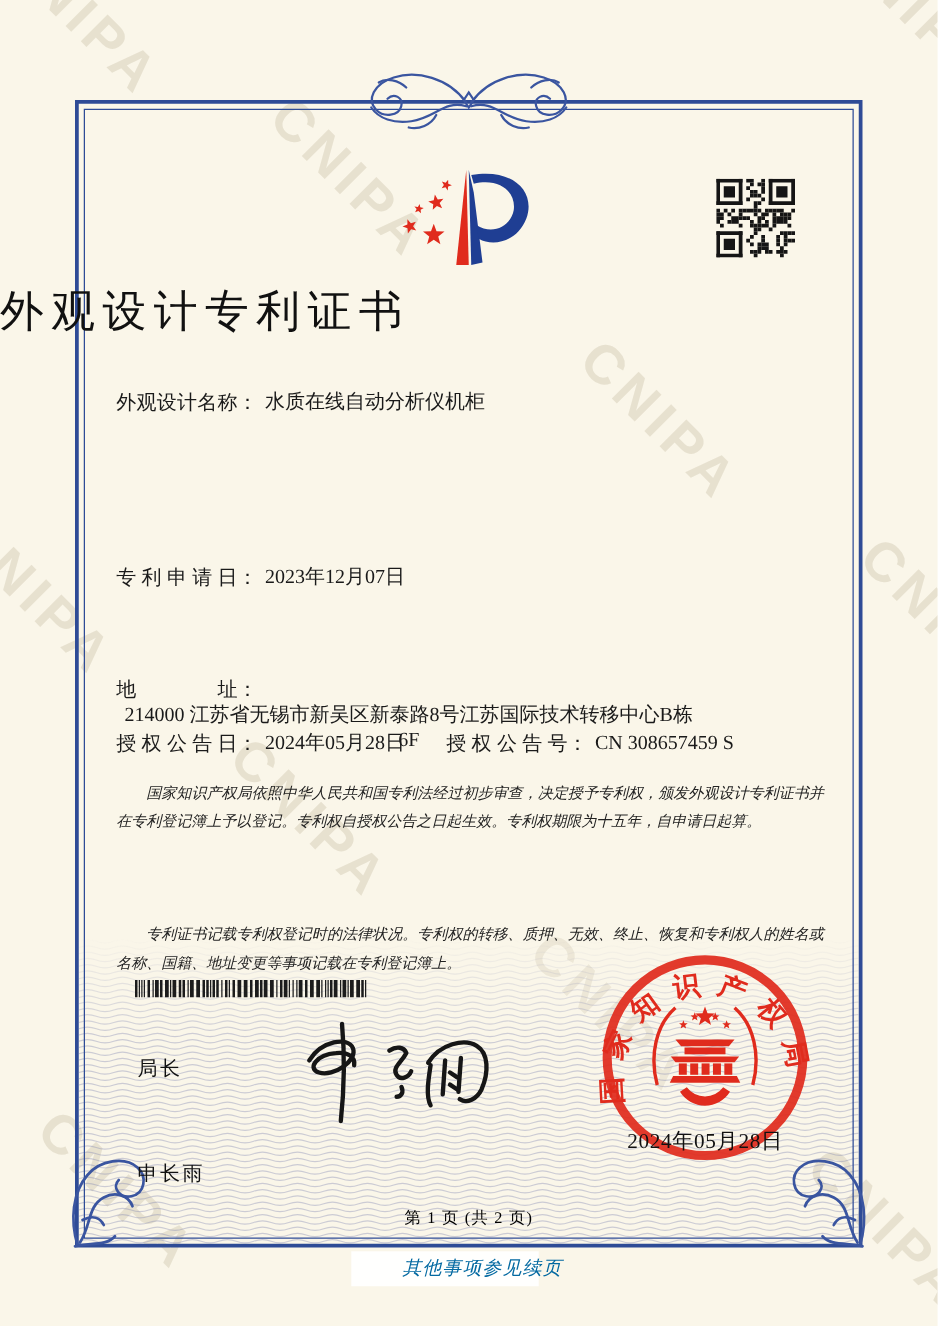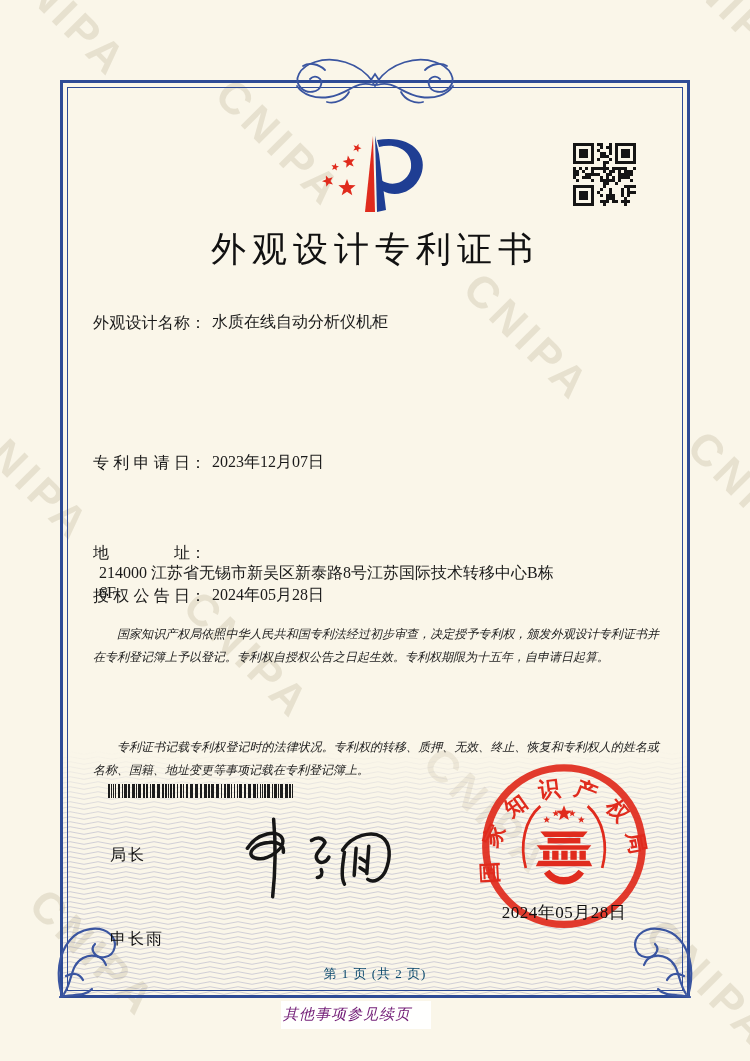--- a/index.html
+++ b/index.html
@@ -26,29 +26,29 @@
       mask-image:linear-gradient(to bottom,transparent,#000 80px);}
   .guilloche svg{width:100%;height:100%;}
   .guilloche path{fill:none;stroke:rgba(128,133,178,0.38);stroke-width:0.9;}
 
   .ornament path, .flourish path{fill:none;stroke:#3a55a0;stroke-width:1.8;
       stroke-linecap:round;}
   .flourish path{stroke-width:2.2;}
 
   .cert-number{left:96px;top:130px;font-size:16px;color:#1a1a1a;letter-spacing:1px;}
 
-  .title{left:0;top:226px;width:100%;text-align:center;font-size:35px;
+  .title{left:0;top:226px;width:100%;font-size:35px;
       color:#111;letter-spacing:6px;font-weight:500;}
 
   .field{left:93px;width:564px;font-size:16px;color:#1a1a1a;line-height:21px;}
   .flabel{display:inline-block;width:97px;text-align:justify;text-align-last:justify;
       vertical-align:top;}
   .fcolon{display:inline-block;vertical-align:top;}
   .fvalue{display:inline-block;vertical-align:top;max-width:456px;margin-left:6px;
-      line-height:19.5px;}
+      line-height:19.5px;text-align:center;}
   .grant-group{position:absolute;left:264px;top:0;}
 
   .para{left:93px;width:566px;font-size:12px;line-height:23px;color:#222;
       font-style:italic;text-align:justify;text-indent:2em;
       font-family:"Liberation Serif", serif;}
 
   .barcode{left:108px;top:784px;width:190px;height:14px;}
   .barcode rect{fill:#1c1c1c;}
 
   .director{left:110px;font-size:16px;color:#111;
@@ -57,26 +57,26 @@
   .signature{left:228px;top:810px;width:165px;height:95px;}
   .signature path{fill:none;stroke:#161616;stroke-width:3.6;stroke-linecap:round;
       stroke-linejoin:round;}
 
   .seal{left:473px;top:757px;width:182px;height:182px;}
   .seal svg{position:absolute;inset:0;}
   .seal-date{position:absolute;left:0;top:144px;width:100%;text-align:center;
       font-size:17px;color:#111;letter-spacing:0.5px;font-weight:500;}
 
   .page-number{left:0;top:965px;width:100%;text-align:center;font-size:13px;
-      color:#0c4a6e;letter-spacing:1px;}
+      color:#000000;letter-spacing:1px;}
 
   .note-band{left:281px;top:1001px;width:150px;height:28px;
       background:rgba(255,255,255,0.92);}
   .note-text{left:281px;top:1005px;width:132px;text-align:center;font-size:15px;
-      color:#701a75;font-style:italic;letter-spacing:1px;}
+      color:#0369a1;font-style:italic;letter-spacing:1px;padding-left:39px;}
 
   .qr{left:573px;top:143px;width:63px;height:63px;}
   .qr rect{fill:#151515;}
   .logo{left:313px;top:132px;width:122px;height:86px;}
 </style>
 </head>
 <body>
 
 <div class="page">
 
@@ -330,20 +330,23 @@
     <span class="flabel">外观设计名称</span><span class="fcolon">：</span><span class="fvalue">水质在线自动分析仪机柜</span>
   </div>
   <div class="abs field" style="top:452px">
     <span class="flabel">专利申请日</span><span class="fcolon">：</span><span class="fvalue">2023年12月07日</span>
   </div>
   <div class="abs field" style="top:542px">
     <span class="flabel">地址</span><span class="fcolon">：</span><span class="fvalue">214000 江苏省无锡市新吴区新泰路8号江苏国际技术转移中心B栋6F</span>
   </div>
   <div class="abs field" style="top:585px">
     <span class="flabel">授权公告日</span><span class="fcolon">：</span><span class="fvalue">2024年05月28日</span>
+    <span class="grant-group">
+      <span class="flabel">授权公告号</span><span class="fcolon">：</span><span class="fvalue">CN 308657459 S</span>
+    </span>
   </div>
 
   <div class="abs para" style="top:623px">国家知识产权局依照中华人民共和国专利法经过初步审查，决定授予专利权，颁发外观设计专利证书并在专利登记簿上予以登记。专利权自授权公告之日起生效。专利权期限为十五年，自申请日起算。</div>
   <div class="abs para" style="top:736px">专利证书记载专利权登记时的法律状况。专利权的转移、质押、无效、终止、恢复和专利权人的姓名或名称、国籍、地址变更等事项记载在专利登记簿上。</div>
 
   <svg class="abs barcode" viewBox="0 0 190 14" preserveAspectRatio="none" id="barcode">
       <rect x="0" y="0" width="2" height="14"></rect>
       <rect x="3" y="0" width="1" height="14"></rect>
       <rect x="5" y="0" width="1" height="14"></rect>
       <rect x="7" y="0" width="1" height="14"></rect>

